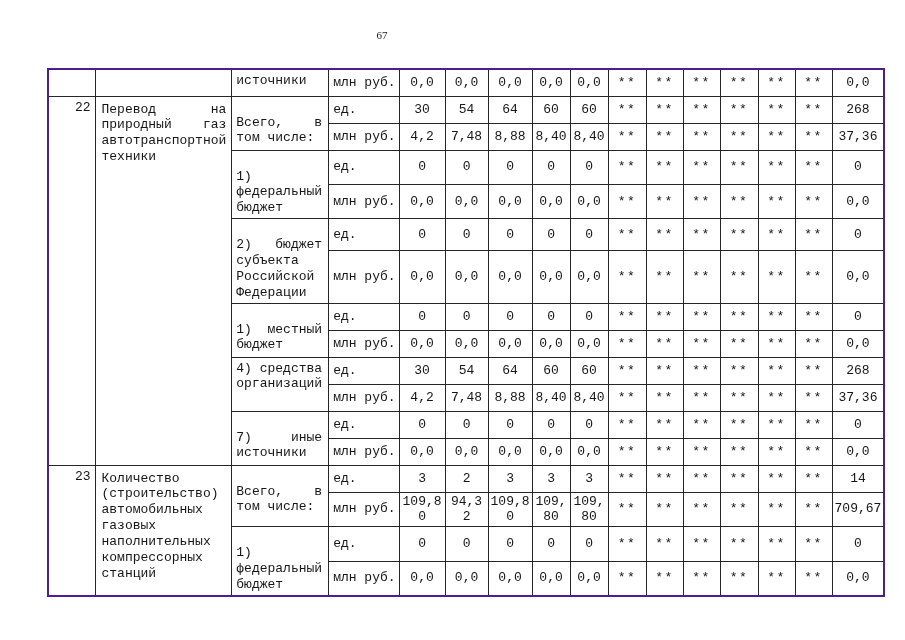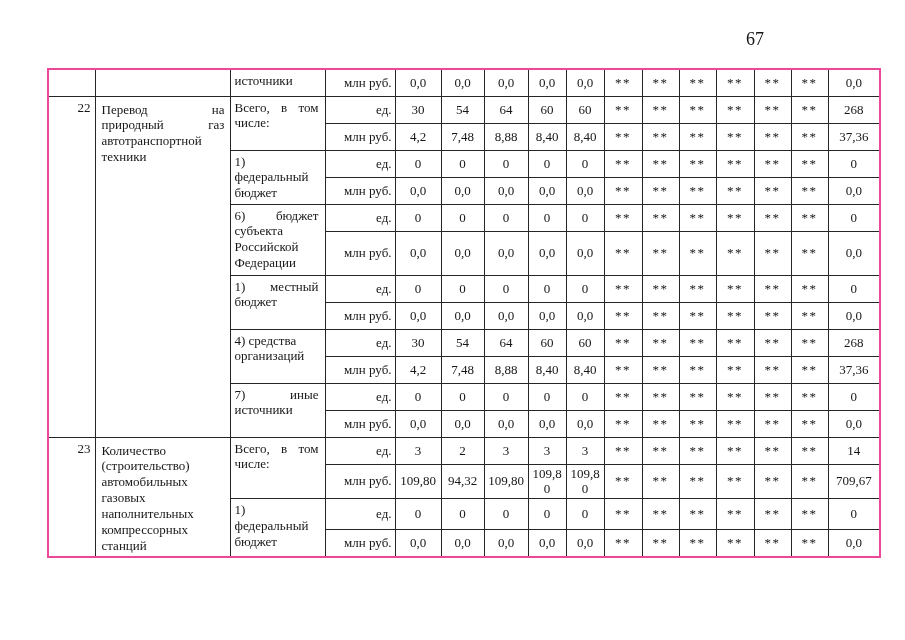--- a/index.html
+++ b/index.html
@@ -4,34 +4,35 @@
 <style>
   * { box-sizing: border-box; }
   html, body { margin: 0; padding: 0; }
   body {
     width: 905px; height: 640px;
     background: #ffffff;
     font-family: "Liberation Serif", "DejaVu Serif", serif;
     color: #161616;
   }
   .page { position: relative; width: 905px; height: 640px; background: #ffffff; overflow: hidden; }
-  .pageno { position: absolute; top: 29px; left: 0; width: 764px; text-align: right; font-size: 18px; }
+  .pageno { position: absolute; top: 29px; left: 0; width: 764px; text-align: center; font-size: 11px; }
   .tbl {
     position: absolute; left: 47px; top: 68px;
     border-collapse: collapse; table-layout: fixed;
-    border: 2px solid #ec4899;
+    border: 2px solid #4c1d95;
+    font-family: Liberation Mono, monospace;
   }
   .tbl td { border: 1px solid #262626; font-size: 13px; line-height: 1.22; overflow: hidden; }
   .tbl tbody tr { height: 27px; }
   .tbl tbody tr:nth-child(7) { height: 44px; }
   td.num   { vertical-align: top;    text-align: right;    padding: 3px 4px 2px 6px; }
   td.name  { vertical-align: top;    text-align: justify; padding: 5px 5px 2px 6px; }
-  td.sub   { vertical-align: top;    text-align: justify; padding: 3px 6px 2px 4px; margin-left: 16px; }
+  td.sub   { vertical-align: top;    text-align: justify; padding: 18px 6px 2px 4px; margin-left: 16px; }
   td.sub-l { vertical-align: top;    text-align: left;    padding: 3px 6px 2px 4px; }
-  td.unit  { vertical-align: middle; text-align: right;    padding: 1px 3px 1px 4px; white-space: nowrap; margin-left: 12px; }
+  td.unit  { vertical-align: middle; text-align: left;    padding: 1px 3px 1px 4px; white-space: nowrap; margin-left: 12px; }
   td.val   { vertical-align: middle; text-align: center;  padding: 1px 2px; overflow-wrap: anywhere; word-break: break-word; }
   td.star  { vertical-align: middle; text-align: center;  padding: 1px 2px; letter-spacing: 1.5px; }
   td.total { vertical-align: middle; text-align: center;  padding: 1px 2px; }
 </style>
 </head>
 <body>
 
 <div class="page">
   <div class="pageno">67</div>
 
@@ -131,21 +132,21 @@
           <td class="val">0,0</td>
           <td class="star">**</td>
           <td class="star">**</td>
           <td class="star">**</td>
           <td class="star">**</td>
           <td class="star">**</td>
           <td class="star">**</td>
           <td class="total">0,0</td>
         </tr>
         <tr>
-          <td class="sub" rowspan="2">6) бюджет субъекта Российской Федерации</td>
+          <td class="sub" rowspan="2">2) бюджет субъекта Российской Федерации</td>
           <td class="unit">ед.</td>
           <td class="val">0</td>
           <td class="val">0</td>
           <td class="val">0</td>
           <td class="val">0</td>
           <td class="val">0</td>
           <td class="star">**</td>
           <td class="star">**</td>
           <td class="star">**</td>
           <td class="star">**</td>

